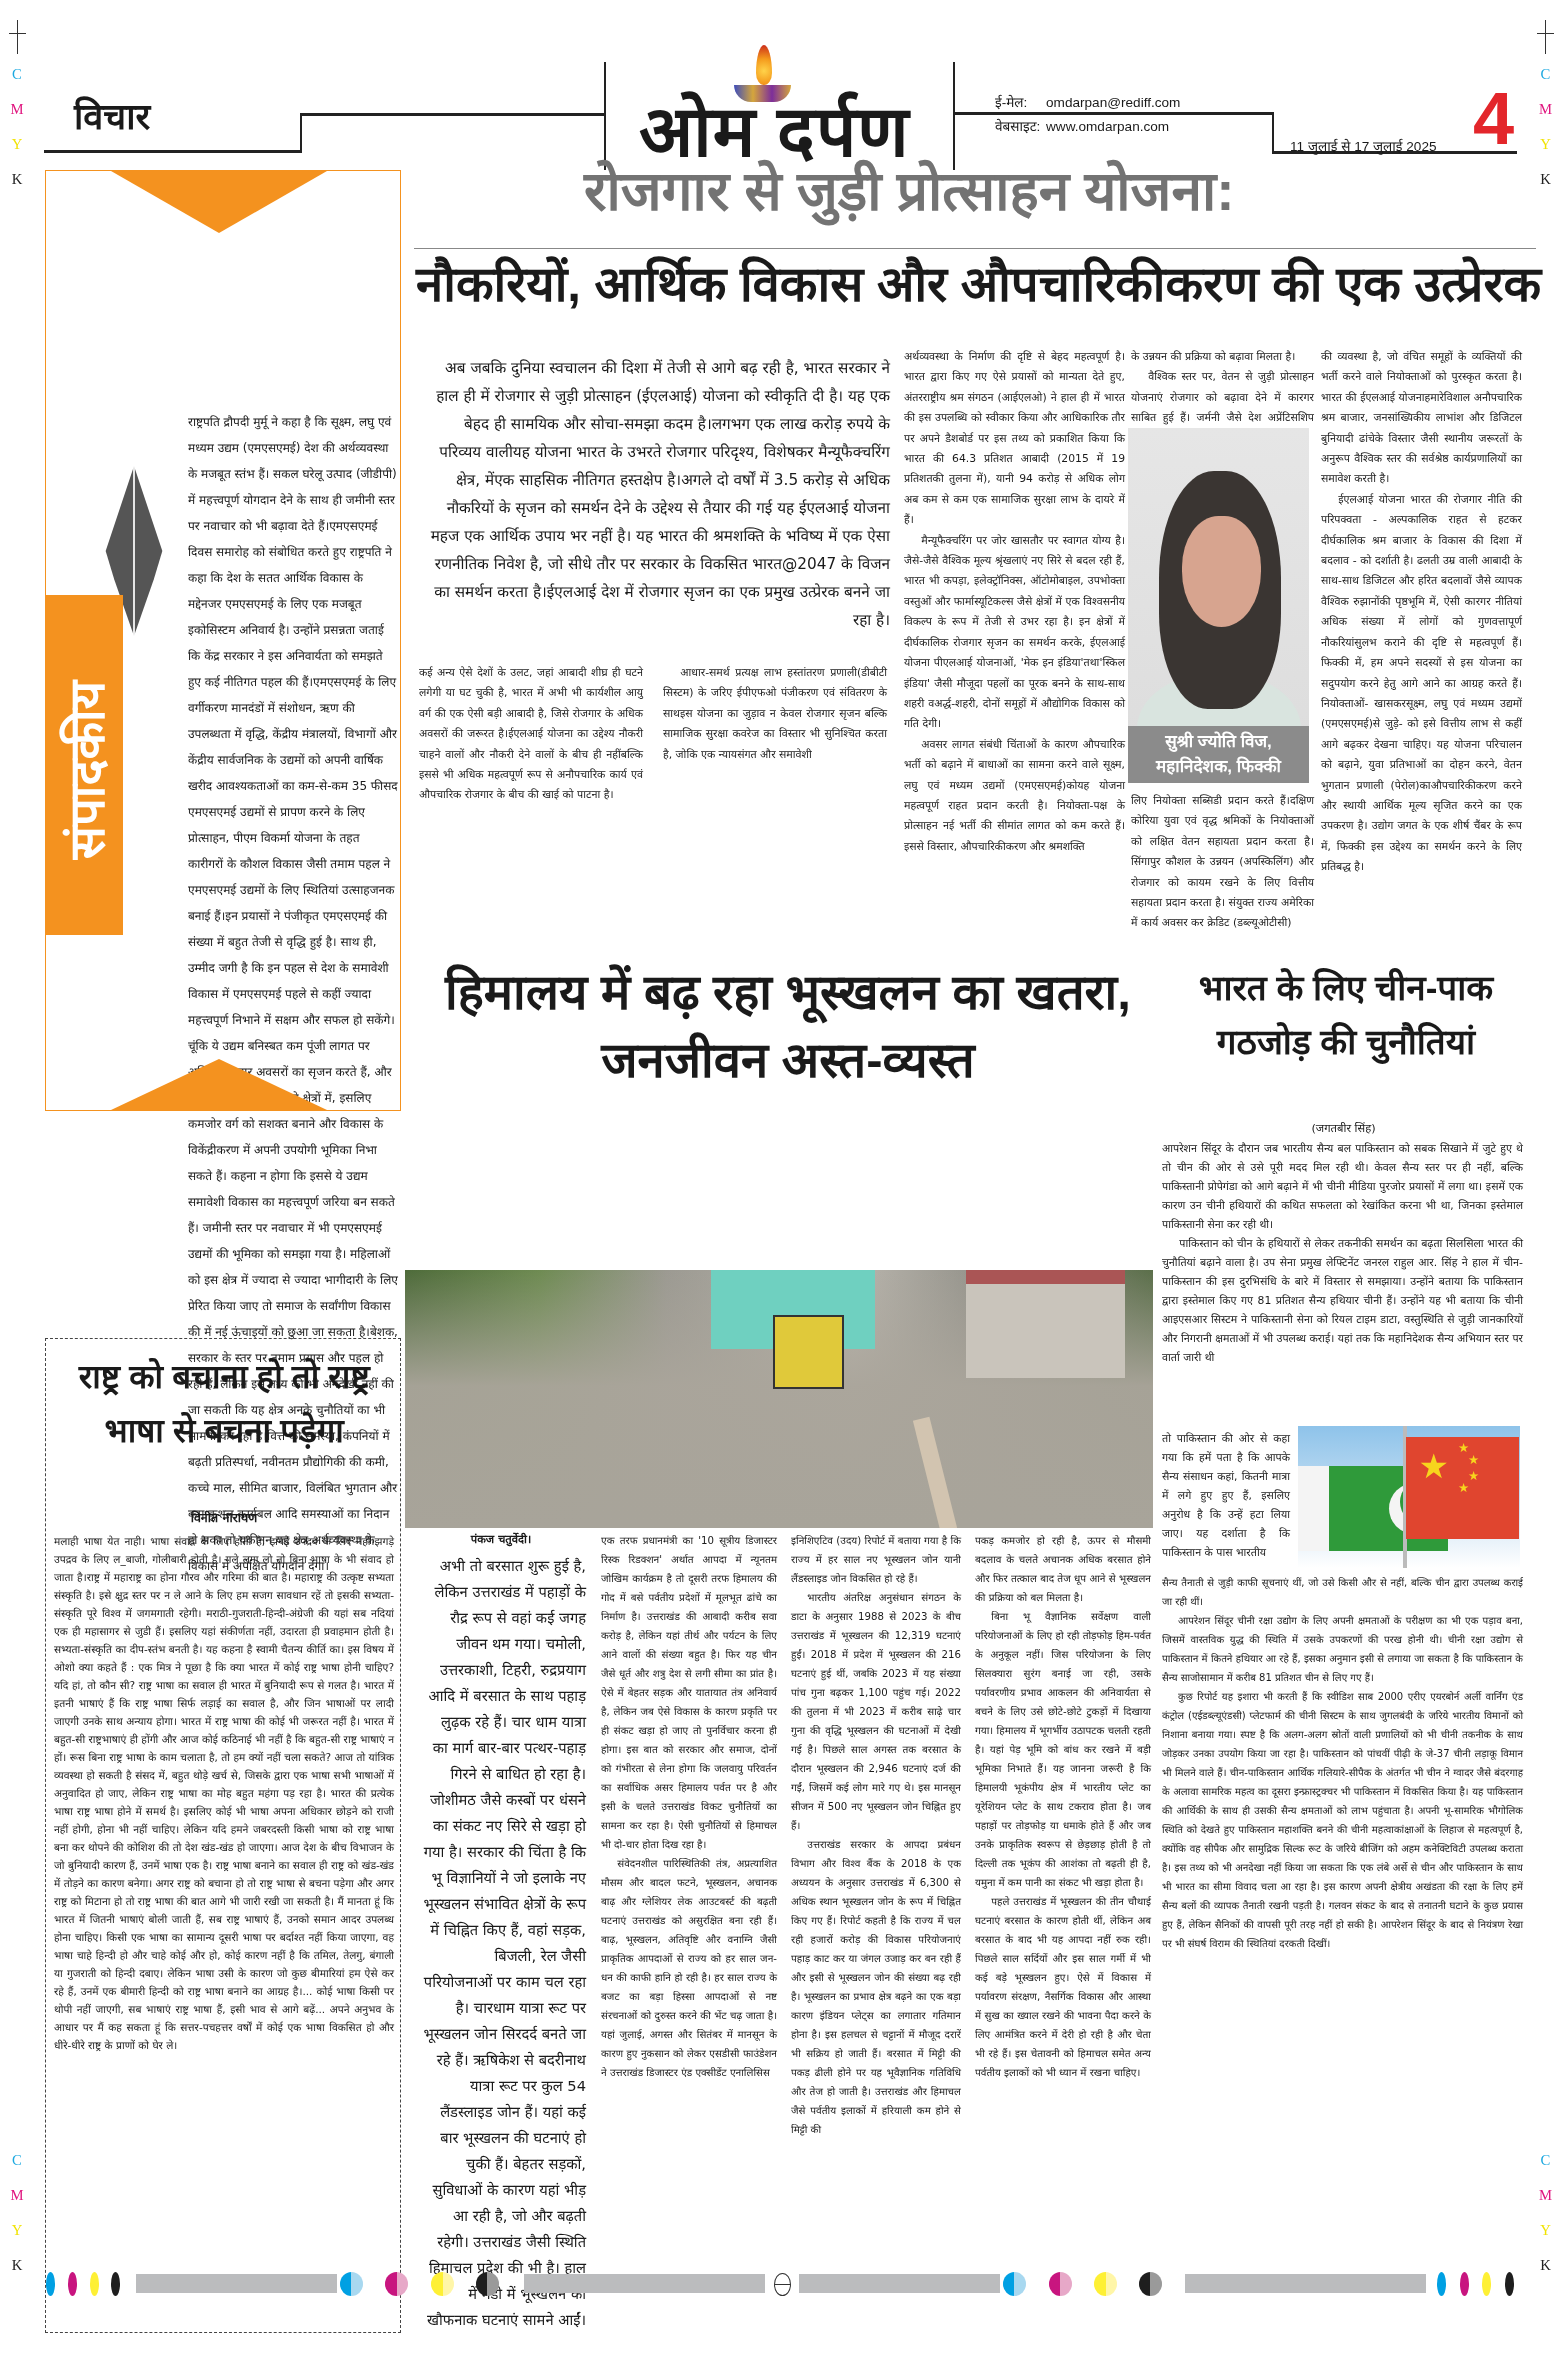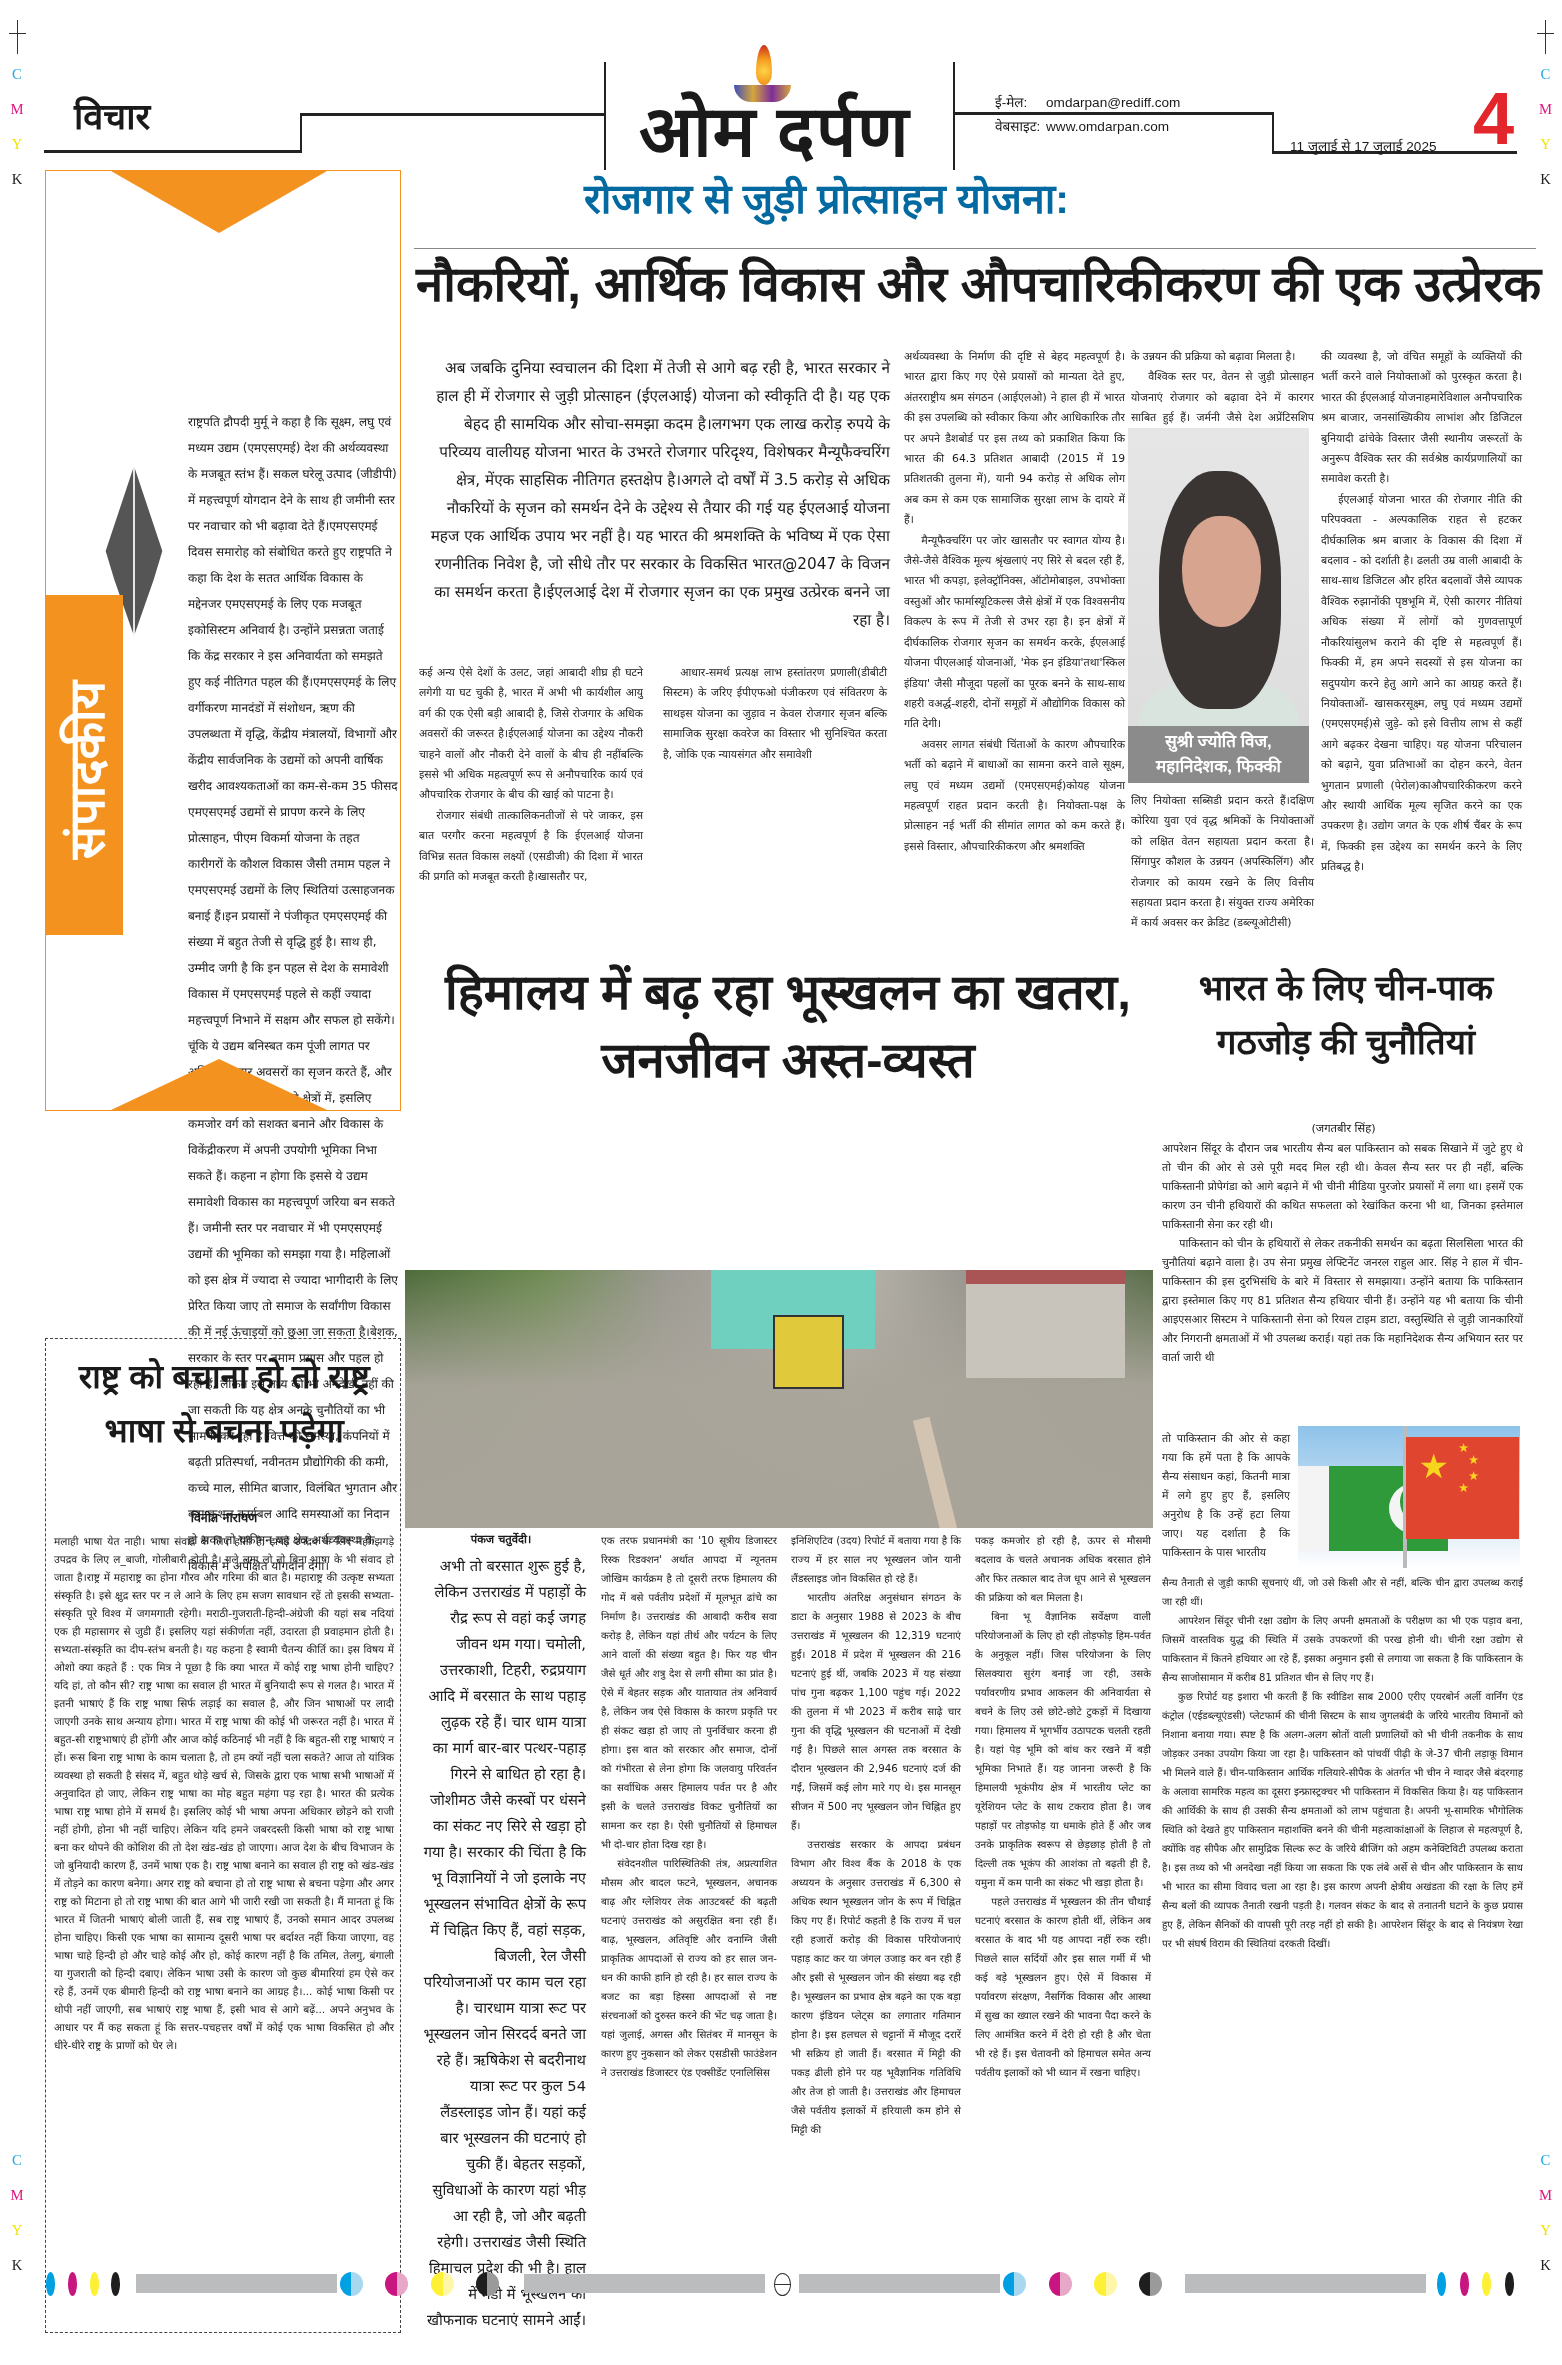--- a/index.html
+++ b/index.html
@@ -32,21 +32,21 @@
   .editorial-sidebar span { position:absolute; left:-79px; top:142px; width:238px; transform:rotate(-90deg); color:#fff; font-family:"Liberation Sans", sans-serif; font-weight:700; font-size:49px; text-align:center; }
   .pen-nib { position:absolute; left:54px; top:295px; width:68px; height:170px; }
 
   
   .op-ed { position:absolute; left:45px; top:1338px; width:356px; height:995px; border:1.1px dashed #444; }
   .op-ed-title { position:absolute; left:5.7px; top:11.3px; width:345px; text-align:center; font-family:"Liberation Sans", sans-serif; font-weight:700; font-size:33px; line-height:54px; }
   .op-ed-byline { position:absolute; left:0; top:170px; width:356px; text-align:center; font-weight:700; font-size:12.5px; }
   .op-ed-body { position:absolute; left:8px; top:193px; width:340px; font-size:10.5px; line-height:18px; text-align:justify; }
 
   
-  .main-head-1 { position:absolute; left:584px; top:179px; font-family:"Liberation Sans", sans-serif; font-weight:700; font-size:41px; color:#0369a1; line-height:1; white-space:nowrap; }
+  .main-head-1 { position:absolute; left:584px; top:164px; font-family:"Liberation Sans", sans-serif; font-weight:700; font-size:55px; color:#737373; line-height:1; white-space:nowrap; }
   .main-rule { position:absolute; left:414px; top:248px; width:1122px; height:1.1px; background:#888; }
   .main-head-2 { position:absolute; left:416px; top:258px; font-family:"Liberation Sans", sans-serif; font-weight:700; font-size:49px; line-height:1.1; white-space:nowrap; }
   .lead { position:absolute; left:419px; top:354px; width:471px; font-size:15.3px; line-height:28px; text-align:right; }
 
   .col { position:absolute; font-size:10.8px; line-height:20.4px; text-align:justify; }
   .col p { text-indent: 1.6em; }
   .col p + p { margin-top: 0; }
 
   .portrait { position:absolute; left:1128px; top:428px; width:181px; height:354px; background:linear-gradient(180deg,#e6e6e6 0%,#dcdcdc 100%); overflow:hidden; }
   .portrait .hair { position:absolute; left:31px; top:43px; width:122px; height:238px; border-radius:45% 45% 40% 40%; background:#3a3532; }
@@ -157,21 +157,20 @@
 </section>
 
 <section>
   <div class="main-head-1">रोजगार से जुड़ी प्रोत्साहन योजना:</div>
   <div class="main-rule"></div>
   <div class="main-head-2">नौकरियों, आर्थिक विकास और औपचारिकीकरण की एक उत्प्रेरक</div>
   <div class="lead">अब जबकि दुनिया स्वचालन की दिशा में तेजी से आगे बढ़ रही है, भारत सरकार ने हाल ही में रोजगार से जुड़ी प्रोत्साहन (ईएलआई) योजना को स्वीकृति दी है। यह एक बेहद ही सामयिक और सोचा-समझा कदम है।लगभग एक लाख करोड़ रुपये के परिव्यय वालीयह योजना भारत के उभरते रोजगार परिदृश्य, विशेषकर मैन्यूफैक्चरिंग क्षेत्र, मेंएक साहसिक नीतिगत हस्तक्षेप है।अगले दो वर्षों में 3.5 करोड़ से अधिक नौकरियों के सृजन को समर्थन देने के उद्देश्य से तैयार की गई यह ईएलआई योजना महज एक आर्थिक उपाय भर नहीं है। यह भारत की श्रमशक्ति के भविष्य में एक ऐसा रणनीतिक निवेश है, जो सीधे तौर पर सरकार के विकसित भारत@2047 के विजन का समर्थन करता है।ईएलआई देश में रोजगार सृजन का एक प्रमुख उत्प्रेरक बनने जा रहा है।</div>
 
   <div class="col" style="left:419px;top:663px;width:224px;">
       <p style="text-indent: 0px;">कई अन्य ऐसे देशों के उलट, जहां आबादी शीघ्र ही घटने लगेगी या घट चुकी है, भारत में अभी भी कार्यशील आयु वर्ग की एक ऐसी बड़ी आबादी है, जिसे रोजगार के अधिक अवसरों की जरूरत है।ईएलआई योजना का उद्देश्य नौकरी चाहने वालों और नौकरी देने वालों के बीच ही नहींबल्कि इससे भी अधिक महत्वपूर्ण रूप से अनौपचारिक कार्य एवं औपचारिक रोजगार के बीच की खाई को पाटना है।</p>
-      <p>रोजगार संबंधी तात्कालिकनतीजों से परे जाकर, इस बात परगौर करना महत्वपूर्ण है कि ईएलआई योजना विभिन्न सतत विकास लक्ष्यों (एसडीजी) की दिशा में भारत की प्रगति को मजबूत करती है।खासतौर पर,</p>
     </div>
   <div class="col" style="left:663px;top:663px;width:224px;">
       <p>आधार-समर्थ प्रत्यक्ष लाभ हस्तांतरण प्रणाली(डीबीटी सिस्टम) के जरिए ईपीएफओ पंजीकरण एवं संवितरण के साथइस योजना का जुड़ाव न केवल रोजगार सृजन बल्कि सामाजिक सुरक्षा कवरेज का विस्तार भी सुनिश्चित करता है, जोकि एक न्यायसंगत और समावेशी</p>
     </div>
   <div class="col" style="left:904px;top:347px;width:221px;">
       <p style="text-indent: 0px;">अर्थव्यवस्था के निर्माण की दृष्टि से बेहद महत्वपूर्ण है। भारत द्वारा किए गए ऐसे प्रयासों को मान्यता देते हुए, अंतरराष्ट्रीय श्रम संगठन (आईएलओ) ने हाल ही में भारत की इस उपलब्धि को स्वीकार किया और आधिकारिक तौर पर अपने डैशबोर्ड पर इस तथ्य को प्रकाशित किया कि भारत की 64.3 प्रतिशत आबादी (2015 में 19 प्रतिशतकी तुलना में), यानी 94 करोड़ से अधिक लोग अब कम से कम एक सामाजिक सुरक्षा लाभ के दायरे में हैं।</p>
       <p>मैन्यूफैक्चरिंग पर जोर खासतौर पर स्वागत योग्य है। जैसे-जैसे वैश्विक मूल्य श्रृंखलाएं नए सिरे से बदल रही हैं, भारत भी कपड़ा, इलेक्ट्रॉनिक्स, ऑटोमोबाइल, उपभोक्ता वस्तुओं और फार्मास्यूटिकल्स जैसे क्षेत्रों में एक विश्वसनीय विकल्प के रूप में तेजी से उभर रहा है। इन क्षेत्रों में दीर्घकालिक रोजगार सृजन का समर्थन करके, ईएलआई योजना पीएलआई योजनाओं, 'मेक इन इंडिया'तथा'स्किल इंडिया' जैसी मौजूदा पहलों का पूरक बनने के साथ-साथ शहरी वअर्द्ध-शहरी, दोनों समूहों में औद्योगिक विकास को गति देगी।</p>
       <p>अवसर लागत संबंधी चिंताओं के कारण औपचारिक भर्ती को बढ़ाने में बाधाओं का सामना करने वाले सूक्ष्म, लघु एवं मध्यम उद्यमों (एमएसएमई)कोयह योजना महत्वपूर्ण राहत प्रदान करती है। नियोक्ता-पक्ष के प्रोत्साहन नई भर्ती की सीमांत लागत को कम करते हैं।इससे विस्तार, औपचारिकीकरण और श्रमशक्ति</p>
     </div>
   <div class="col" style="left:1131px;top:347px;width:183px;">

